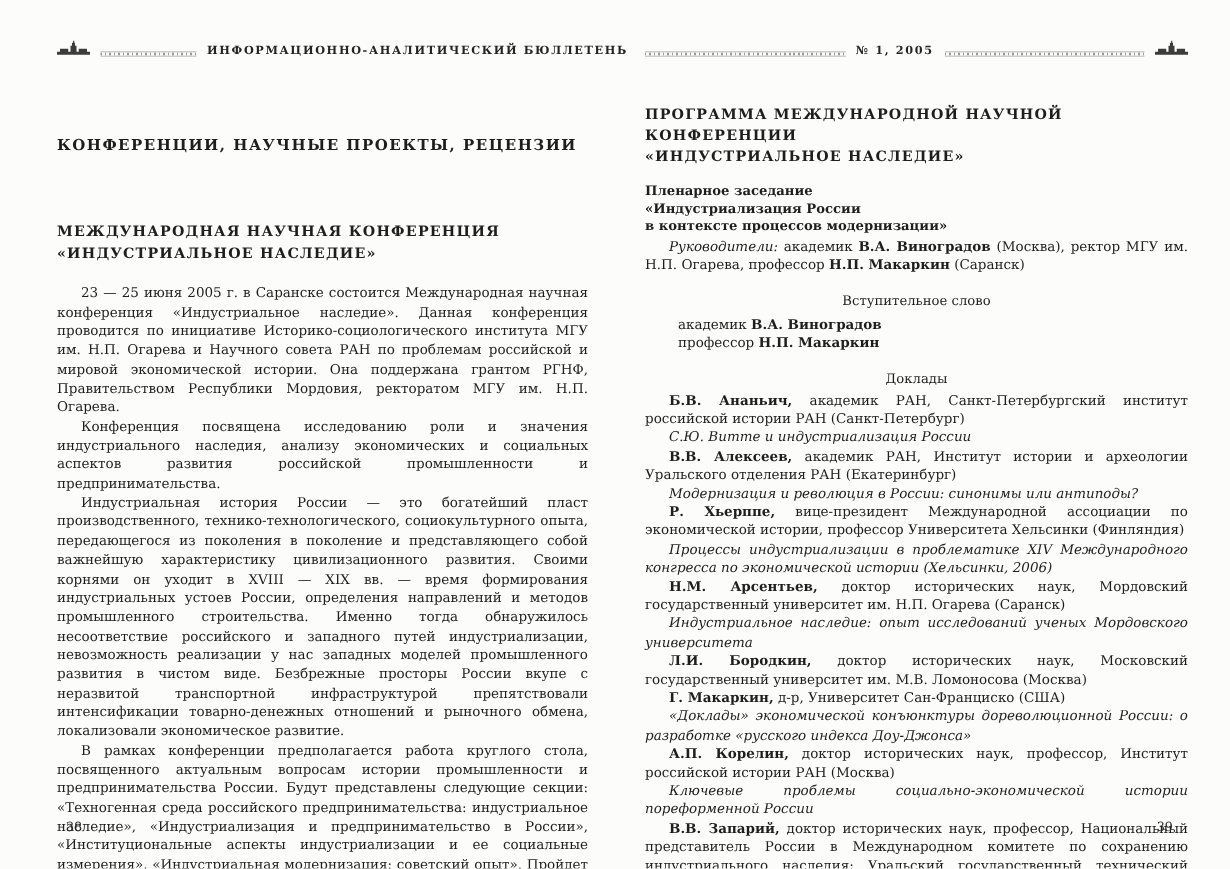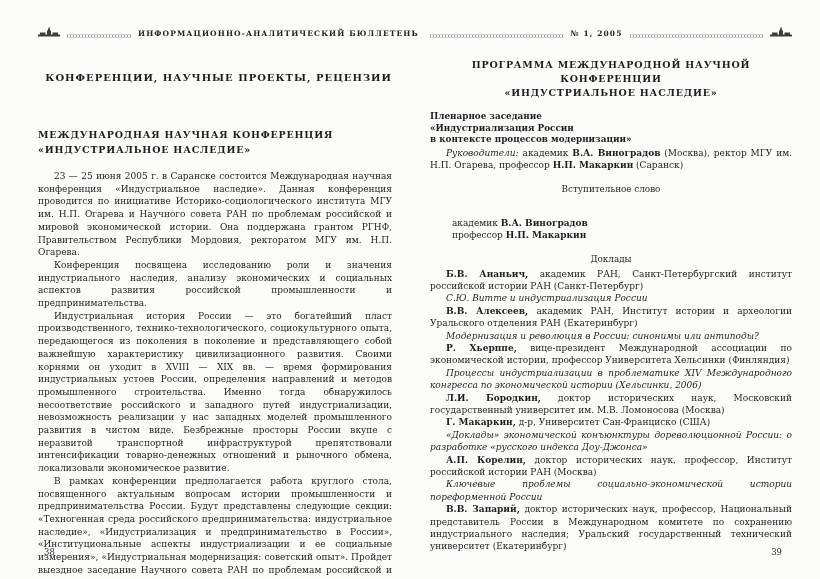--- a/index.html
+++ b/index.html
@@ -18,31 +18,31 @@
   .masthead { display:flex; align-items:flex-end; gap:7px; height:12px; }
   .hatch {
     flex:1; height:4px;
     background:repeating-linear-gradient(90deg,#9b9b9b 0 1px, rgba(0,0,0,0) 1px 3px);
     border-top:1px solid #cfcfcf; border-bottom:1px solid #cfcfcf;
   }
   .hatch.short { flex:0 0 64px; }
   .masthead-title { font-size:7.5px; font-weight:bold; letter-spacing:1.1px; white-space:nowrap; color:#242424; }
   .emblem svg { display:block; fill:#3c3c3c; }
 
-  .section-title { margin-top:34px; text-align:right; font-weight:bold; font-size:10px; letter-spacing:1px; }
+  .section-title { margin-top:54px; text-align:left; font-weight:bold; font-size:10px; letter-spacing:1px; }
   .article-title { margin-top:44px; text-align:left; font-weight:bold; font-size:9.5px; letter-spacing:.8px; line-height:15px; }
 
   .body-text { margin-top:13px; font-size:9px; line-height:12.7px; text-align:justify; }
   .body-text p { text-indent:16px; }
 
-  .program-title { margin-top:20px; text-align:center; font-weight:bold; font-size:9.5px; letter-spacing:.8px; line-height:14px; }
+  .program-title { margin-top:32px; font-weight:bold; font-size:9.5px; letter-spacing:.8px; line-height:14px; }
   .plenary-head { margin-top:11px; text-align:left; font-weight:bold; font-size:8.8px; line-height:11.5px; }
   .leaders { margin-top:1px; font-size:9px; line-height:12.5px; text-align:justify; text-indent:16px; }
   .sub-heading { margin-top:12px; text-align:center; font-weight:normal; font-size:8.8px; }
-  .opening-speakers { margin-top:23px; padding-left:22px; font-size:9px; line-height:12.5px; }
+  .opening-speakers { margin-top:5px; padding-left:22px; font-size:9px; line-height:12.5px; }
   .reports { margin-top:4px; font-size:9px; line-height:12.4px; }
   .reports .speaker { text-indent:16px; text-align:justify; }
   .reports .rtitle  { text-indent:16px; text-align:justify; font-style:italic; }
   .italic { font-style:italic; }
   b { font-weight:bold; }
 
   .page-num { position:absolute; bottom:22px; font-size:8.5px; color:#2a2a2a; }
   .page-num.left  { left:44px; }
   .page-num.right { right:38px; }
 </style>
@@ -135,20 +135,24 @@
     <div>
       <p class="speaker"><b>В.В. Алексеев,</b><span> академик РАН, Институт истории и археологии Уральского отделения РАН (Екатеринбург)</span></p>
       <p class="rtitle">Модернизация и революция в России: синонимы или антиподы?</p>
     </div>
 
     <div>
       <p class="speaker"><b>Р. Хьерппе,</b><span> вице-президент Международной ассоциации по экономической истории, профессор Университета Хельсинки (Финляндия)</span></p>
       <p class="rtitle">Процессы индустриализации в проблематике XIV Международного конгресса по экономической истории (Хельсинки, 2006)</p>
     </div>
 
+    <div>
+      <p class="speaker"><b>Н.М. Арсентьев,</b><span> доктор исторических наук, Мордовский государственный университет им. Н.П. Огарева (Саранск)</span></p>
+      <p class="rtitle">Индустриальное наследие: опыт исследований ученых Мордовского университета</p>
+    </div>
 
     <div>
       <p class="speaker"><b>Л.И. Бородкин,</b><span> доктор исторических наук, Московский государственный университет им. М.В. Ломоносова (Москва)</span></p>
     </div>
 
     <div>
       <p class="speaker"><b>Г. Макаркин,</b><span> д-р, Университет Сан-Франциско (США)</span></p>
       <p class="rtitle">«Доклады» экономической конъюнктуры дореволюционной России: о разработке «русского индекса Доу-Джонса»</p>
     </div>
 

